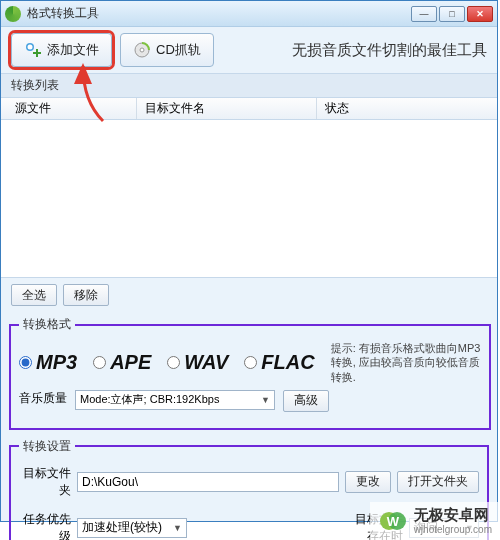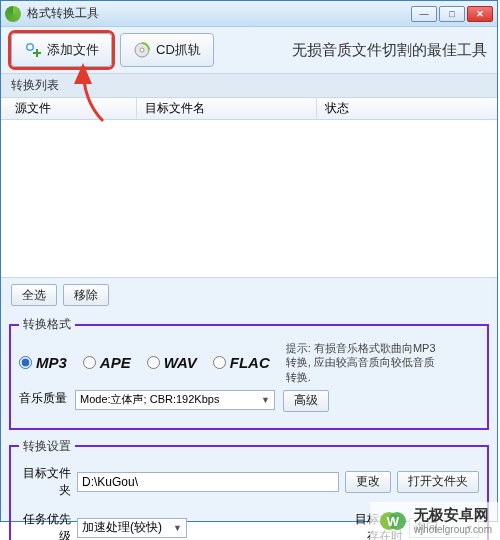--- a/index.html
+++ b/index.html
@@ -25,21 +25,21 @@
   .list-head .col { border-right: 1px solid #d2dde8; padding: 0 8px; height: 100%; display: flex; align-items: center; }
   .col.src { width: 130px; }
   .col.dst { width: 180px; }
   .col.stat { flex: 1; border-right: none; }
   .list-body { height: 158px; background: #fff; border-bottom: 1px solid #c6d8ea; }
   .list-actions { padding: 6px 10px; display: flex; gap: 6px; }
   .btn { height: 22px; padding: 0 10px; border: 1px solid #a0b4c9; background: linear-gradient(#fdfdfd, #e5ecf4); border-radius: 2px; font-size: 12px; color: #222; display: inline-flex; align-items: center; }
   .formatrow { display: flex; align-items: center; padding: 4px 8px 2px 8px; gap: 16px; }
   .fmt { display: flex; align-items: center; gap: 4px; }
   .fmt input[type=radio] { accent-color: #2869c9; }
-  .fmt label { font-weight: bold; font-size: 15px; font-style: italic; color: #111; font-family: Arial, sans-serif; }
+  .fmt label { font-weight: bold; font-size: 20px; font-style: italic; color: #111; font-family: Arial, sans-serif; }
   .tiprow { display: flex; align-items: flex-start; padding: 4px 8px 8px 8px; gap: 8px; }
   .qlabel { font-size: 12px; }
   .qselect { flex: 0 0 200px; height: 20px; border: 1px solid #a0b4c9; background: #fff; padding: 0 4px; font-size: 11px; display: flex; align-items: center; justify-content: space-between; }
   .tip { font-size: 11px; color: #444; line-height: 1.3; width: 150px; }
   .tip .tiplabel {}
   .settingrow { display: flex; align-items: center; padding: 6px 8px; gap: 6px; }
   .settingrow .lab { width: 52px; text-align: right; }
   .txt { height: 20px; border: 1px solid #a0b4c9; background: #fff; padding: 0 4px; font-size: 12px; display: flex; align-items: center; }
   .txt.path { flex: 1; }
   .select { height: 20px; border: 1px solid #a0b4c9; background: #fff; padding: 0 4px; font-size: 12px; display: flex; align-items: center; justify-content: space-between; min-width: 110px; }

